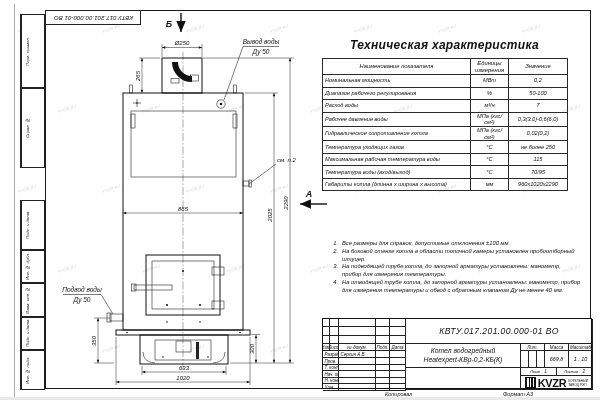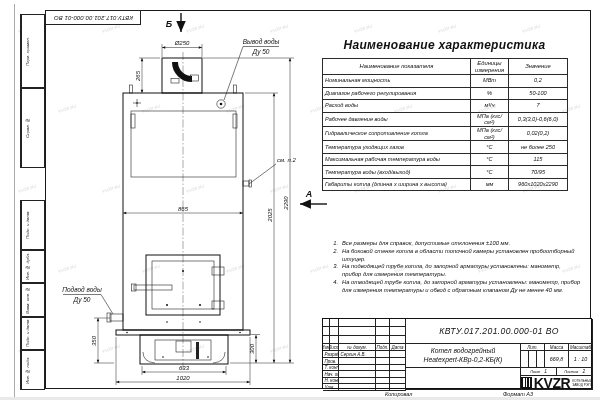--- a/index.html
+++ b/index.html
@@ -33,21 +33,21 @@
   .tb{position:absolute;left:322px;top:318px;width:270px;height:71px;border:1.4px solid #111;box-sizing:border-box;background:#fff;font-style:italic}
   .tc{position:absolute;border-right:0.7px solid #222;border-bottom:0.7px solid #222;box-sizing:border-box;display:flex;align-items:center;justify-content:center;font-size:4.5px;overflow:hidden;white-space:nowrap}
   .tl{justify-content:flex-start;padding-left:1.5px}
   .docnum{font-size:8.6px;letter-spacing:.4px;font-weight:500}
   .namec{flex-direction:column;font-size:6.8px;line-height:1.25}
   .valc{font-size:5.4px}
   .shc span{margin:0 2px}
   .shc .lab{font-size:4px}.shc .val{font-size:4.8px}
   .comp{gap:2px}
   .logosq{width:9px;height:9px;background:repeating-linear-gradient(90deg,#111 0 1.4px,#fff 1.4px 2.6px);border:0.8px solid #111;flex:none}
-  .kvzr{font-style:normal;font-weight:bold;font-size:14px;letter-spacing:-.4px}
+  .kvzr{font-style:normal;font-weight:bold;font-size:11px;letter-spacing:-.4px}
   .compcol{display:flex;flex-direction:column;font-style:normal;font-size:3.2px;line-height:1.25;text-align:left}
   .blabel{position:absolute;top:391px;font-size:5.5px}
   
   svg{position:absolute;left:45px;top:10px}
   svg text{font-family:"Liberation Sans",sans-serif;font-style:italic;fill:#111}
   .t6{font-size:6px}.t7{font-size:6.5px}.tv{font-size:9px;font-weight:bold}
   .ln{stroke:#111;stroke-width:1;fill:none}
   .lt{stroke:#222;stroke-width:.6;fill:none}
   .dm{stroke:#333;stroke-width:.55;fill:none}
   .cl{stroke:#555;stroke-width:.5;fill:none;stroke-dasharray:8 2 1.5 2}
@@ -241,21 +241,21 @@
 
     <g>
       <text class="tv" x="172" y="27" text-anchor="end">Б</text>
       <line x1="181" y1="13" x2="181" y2="32" stroke="#111" stroke-width="1.4" marker-end="url(#arb)"></line>
       <text class="tv" x="309" y="197" text-anchor="middle">А</text>
       <line x1="327" y1="204" x2="300" y2="204" stroke="#111" stroke-width="1.4" marker-end="url(#arb)"></line>
     </g>
   </svg>
 
   <div class="spec">
-    <div class="ttl">Наименование характеристика</div>
+    <div class="ttl">Техническая характеристика</div>
     <table>
       <colgroup>
           <col class="w0">
           <col class="w1">
           <col class="w2">
         </colgroup>
       <thead>
           <tr>
             <th>Наименование показателя</th>
             <th>Единицы измерения</th>

